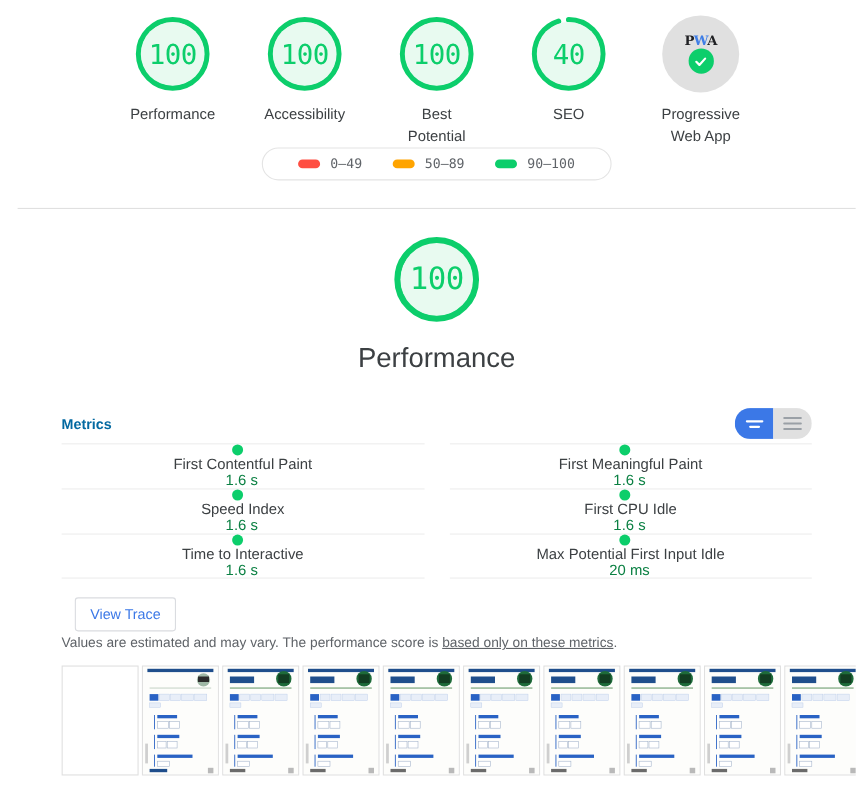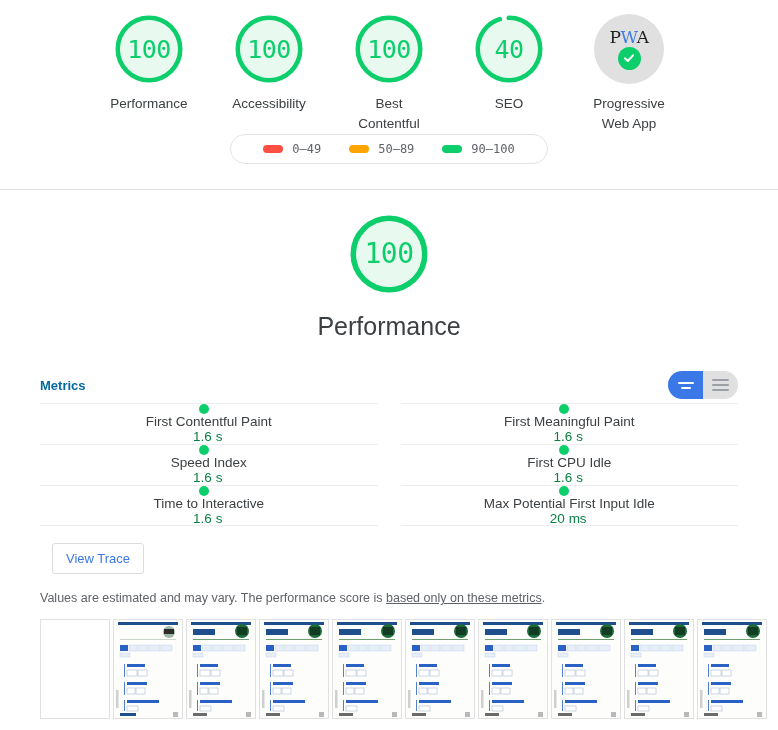--- a/index.html
+++ b/index.html
@@ -4,21 +4,21 @@
 <style>
   * { box-sizing: border-box; }
   html, body {
     margin: 0; padding: 0;
     width: 778px; height: 730px;
     background: #ffffff;
     font-family: "Liberation Sans", sans-serif;
     color: #212121;
     overflow: hidden;
   }
-  .report { width: 778px; height: 730px; position: relative; background:#fff; }
+  .report { width: 778px; height: 730px; position: relative; background:#fff;padding-left:16px; }
 
   
   .gauges-section { padding-top: 14px; }
   .gauges-row {
     display: flex;
     justify-content: center;
     align-items: flex-start;
     gap: 23px;
   }
   .gauge-item {
@@ -61,22 +61,22 @@
   .pwa-badge {
     width: 70px; height: 70px;
     border-radius: 50%;
     background: #e0e0e0;
     display: flex; flex-direction: column;
     align-items: center; justify-content: center;
     gap: 1px;
   }
   .pwa-wordmark {
     font-family: "DejaVu Serif", serif;
-    font-weight: normal;
-    font-size: 17px;
+    font-weight: bold;
+    font-size: 12px;
     letter-spacing: -0.5px;
     line-height: 1;
     color: #202124;
   }
   .pwa-wordmark .w { color: #3f7ee6; }
   .pwa-check {
     width: 23px; height: 23px;
     border-radius: 50%;
     background: #0cce6b;
     display:flex; align-items:center; justify-content:center;
@@ -214,21 +214,21 @@
     border-radius: 3px;
     background: #fff;
     color: #3b78e7;
     font-size: 13px;
     padding: 7px 13px;
     cursor: pointer;
     font-family: "Liberation Sans", sans-serif;
   }
 
   .disclaimer {
-    margin-top: 17px;
+    margin-top: 3px;
     font-size: 12.5px;
     color: #5f6368;
   }
   .disclaimer a {
     color: #5f6368;
     text-decoration: underline;
   }
 
   
   .filmstrip {
@@ -284,21 +284,21 @@
       <div class="gauge-item">
         <div class="gauge-ring">
           <svg class="arc" width="70" height="70" viewBox="0 0 70 70">
             <circle cx="35" cy="35" r="31" fill="none" stroke="#0cce6b" stroke-width="5" stroke-linecap="round" transform="rotate(-90 35 35)" stroke-dasharray="194.8 194.8" stroke-dashoffset="0"></circle>
           </svg>
           <div class="inner"></div>
           <span class="gauge-num">100</span>
         </div>
         <div class="gauge-label">
           <div>Best</div>
-          <div>Contentful</div>
+          <div>Potential</div>
         </div>
       </div>
 
       <div class="gauge-item">
         <div class="gauge-ring">
           <svg class="arc" width="70" height="70" viewBox="0 0 70 70">
             <circle cx="35" cy="35" r="31" fill="none" stroke="#0cce6b" stroke-width="5" stroke-linecap="round" transform="rotate(-90 35 35)" stroke-dasharray="185 194.8" stroke-dashoffset="0"></circle>
           </svg>
           <div class="inner"></div>
           <span class="gauge-num">40</span>

